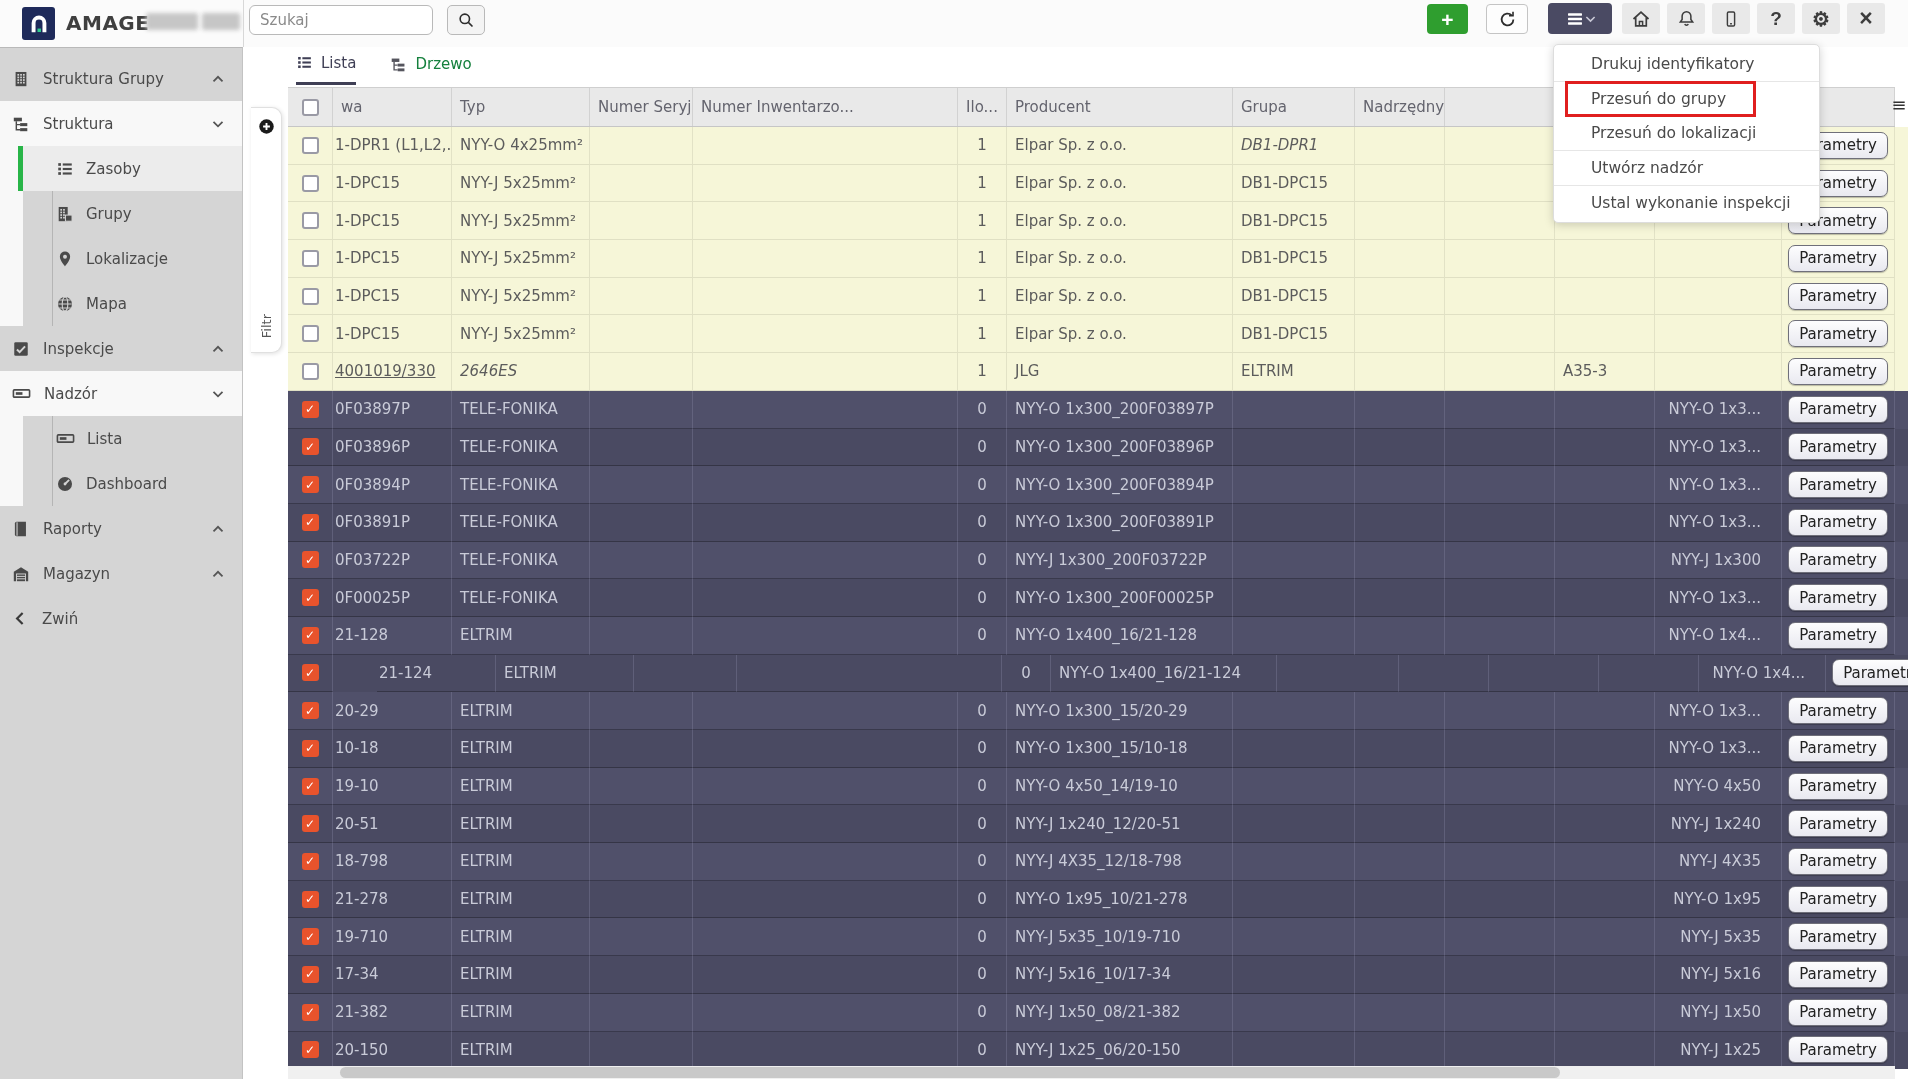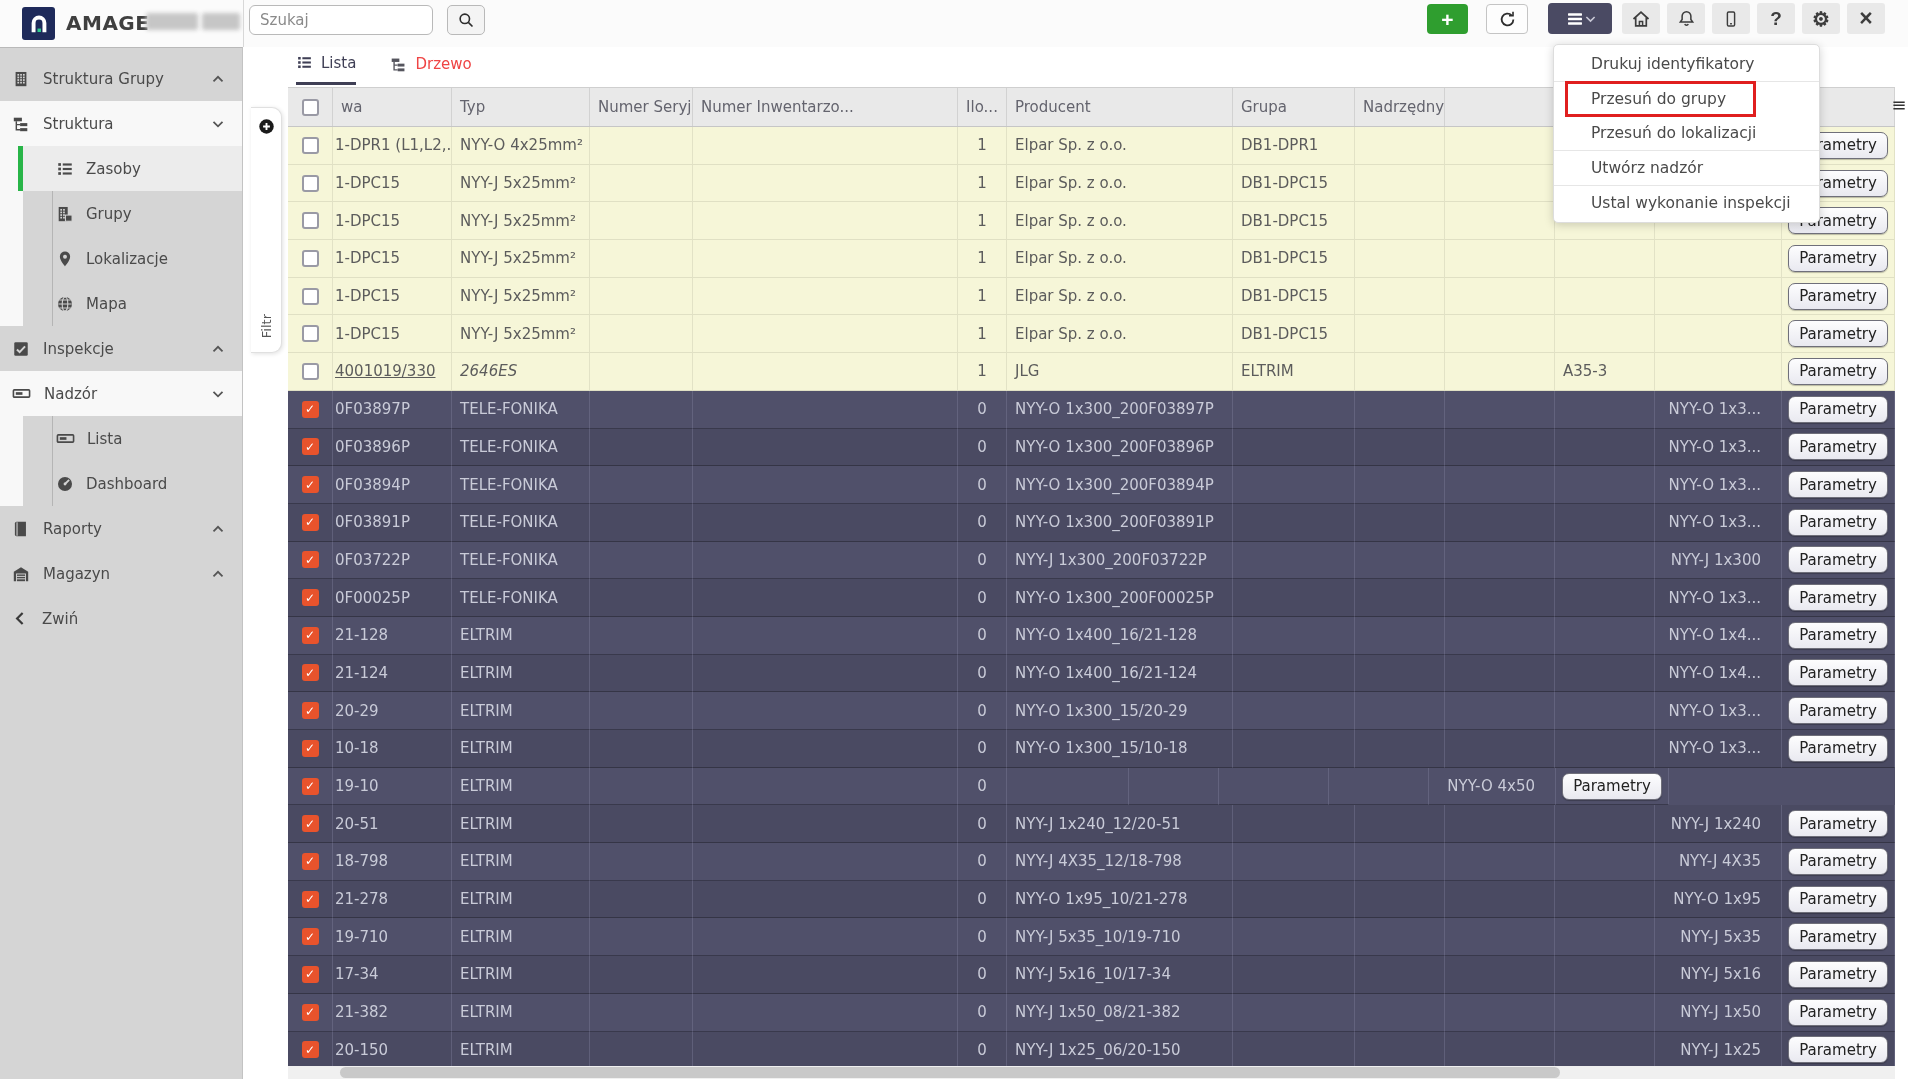--- a/index.html
+++ b/index.html
@@ -33,21 +33,21 @@
   .sb-group { background:#f8f8f8; }
   .sb-sub { margin-left:23px; background:#d5d5d5; padding-left:33px; }
   .sb-sub .sb-label { margin-left:12px; }
   .sb-sub:not(.active)::before { content:""; position:absolute; left:29px; top:0; bottom:0; width:1px; background:#b5b5b5; }
   .sb-sub.active { background:#ececec; }
   .sb-sub.active::after { content:""; position:absolute; left:-5px; top:0; bottom:0; width:5px; background:#28b548; }
   .sb-chevron { position:absolute; right:18px; display:flex; }
 
   
   .tabs { position:absolute; left:296px; top:49px; height:36px; display:flex; gap:34px; }
-  .tab { display:flex; align-items:center; gap:8px; font-size:15px; color:#ef4444; cursor:pointer; padding-bottom:6px; }
+  .tab { display:flex; align-items:center; gap:8px; font-size:15px; color:#15803d; cursor:pointer; padding-bottom:6px; }
   .tab.active { color:#3f3f55; border-bottom:3px solid #3f3f55; }
 
   
   .thead { position:absolute; left:288px; top:87px; height:40px; display:flex; background:#e9e9e9; border-top:1px solid #cfcfcf; border-bottom:1px solid #c6c6c6; }
   .th { display:flex; align-items:center; padding-left:8px; font-size:15px; color:#64646e; border-right:1px solid #d2d2d2; overflow:hidden; white-space:nowrap; cursor:pointer; }
   .th.center { justify-content:center; padding-left:0; }
   .tbody { position:absolute; left:288px; top:127px; }
   .tr { display:flex; height:37.7px; cursor:pointer; }
   .tr.yellow { background:#f6f6d8; color:#5c5c5c; }
   .tr.yellow .td { border-right:1px solid #e2e2c6; border-bottom:1px solid #e0e0c4; }
@@ -406,21 +406,21 @@
       <div class="tr yellow">
         <div class="td center" style="width: 45px;">
           <span class="cb"></span>
         </div>
         <div class="td name" style="width: 119px;">1-DPR1 (L1,L2,...</div>
         <div class="td" style="width: 138px;">NYY-O 4x25mm²</div>
         <div class="td" style="width: 103px;"></div>
         <div class="td" style="width: 265px;"></div>
         <div class="td center" style="width: 49px;">1</div>
         <div class="td" style="width: 226px;">Elpar Sp. z o.o.</div>
-        <div class="td" style="width: 122px;">DB1-DPR1</div>
+        <div class="td" style="width: 122px; font-style: italic;">DB1-DPR1</div>
         <div class="td" style="width: 90px;"></div>
         <div class="td" style="width: 110px;"></div>
         <div class="td" style="width: 100px;"></div>
         <div class="td right" style="width: 127px;"></div>
         <div class="td center" style="width: 113px;">
           <button class="param-btn">Parametry</button>
         </div>
       </div>
       <div class="tr yellow">
         <div class="td center" style="width: 45px;">
@@ -666,21 +666,21 @@
         <div class="td" style="width: 100px;"></div>
         <div class="td right" style="width: 127px;">NYY-O 1x4...</div>
         <div class="td center" style="width: 113px;">
           <button class="param-btn">Parametry</button>
         </div>
       </div>
       <div class="tr dark0">
         <div class="td center" style="width: 45px;">
           <span class="cb checked">✓</span>
         </div>
-        <div class="td name" style="width: 119px;">21-124</div>
+        <div class="td name" style="width: 119px; margin-left: 44px;">21-124</div>
         <div class="td" style="width: 138px;">ELTRIM</div>
         <div class="td" style="width: 103px;"></div>
         <div class="td" style="width: 265px;"></div>
         <div class="td center" style="width: 49px;">0</div>
         <div class="td" style="width: 226px;">NYY-O 1x400_16/21-124</div>
         <div class="td" style="width: 122px;"></div>
         <div class="td" style="width: 90px;"></div>
         <div class="td" style="width: 110px;"></div>
         <div class="td" style="width: 100px;"></div>
         <div class="td right" style="width: 127px;">NYY-O 1x4...</div>
@@ -728,20 +728,21 @@
       </div>
       <div class="tr dark1">
         <div class="td center" style="width: 45px;">
           <span class="cb checked">✓</span>
         </div>
         <div class="td name" style="width: 119px;">19-10</div>
         <div class="td" style="width: 138px;">ELTRIM</div>
         <div class="td" style="width: 103px;"></div>
         <div class="td" style="width: 265px;"></div>
         <div class="td center" style="width: 49px;">0</div>
+        <div class="td" style="width: 226px;">NYY-O 4x50_14/19-10</div>
         <div class="td" style="width: 122px;"></div>
         <div class="td" style="width: 90px;"></div>
         <div class="td" style="width: 110px;"></div>
         <div class="td" style="width: 100px;"></div>
         <div class="td right" style="width: 127px;">NYY-O 4x50</div>
         <div class="td center" style="width: 113px;">
           <button class="param-btn">Parametry</button>
         </div>
       </div>
       <div class="tr dark0">

